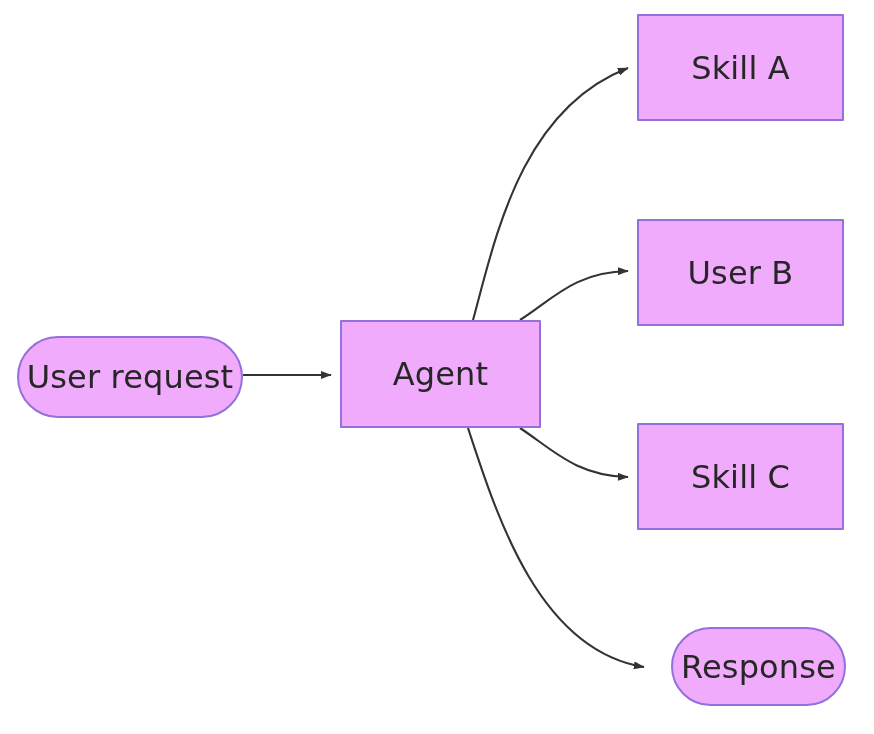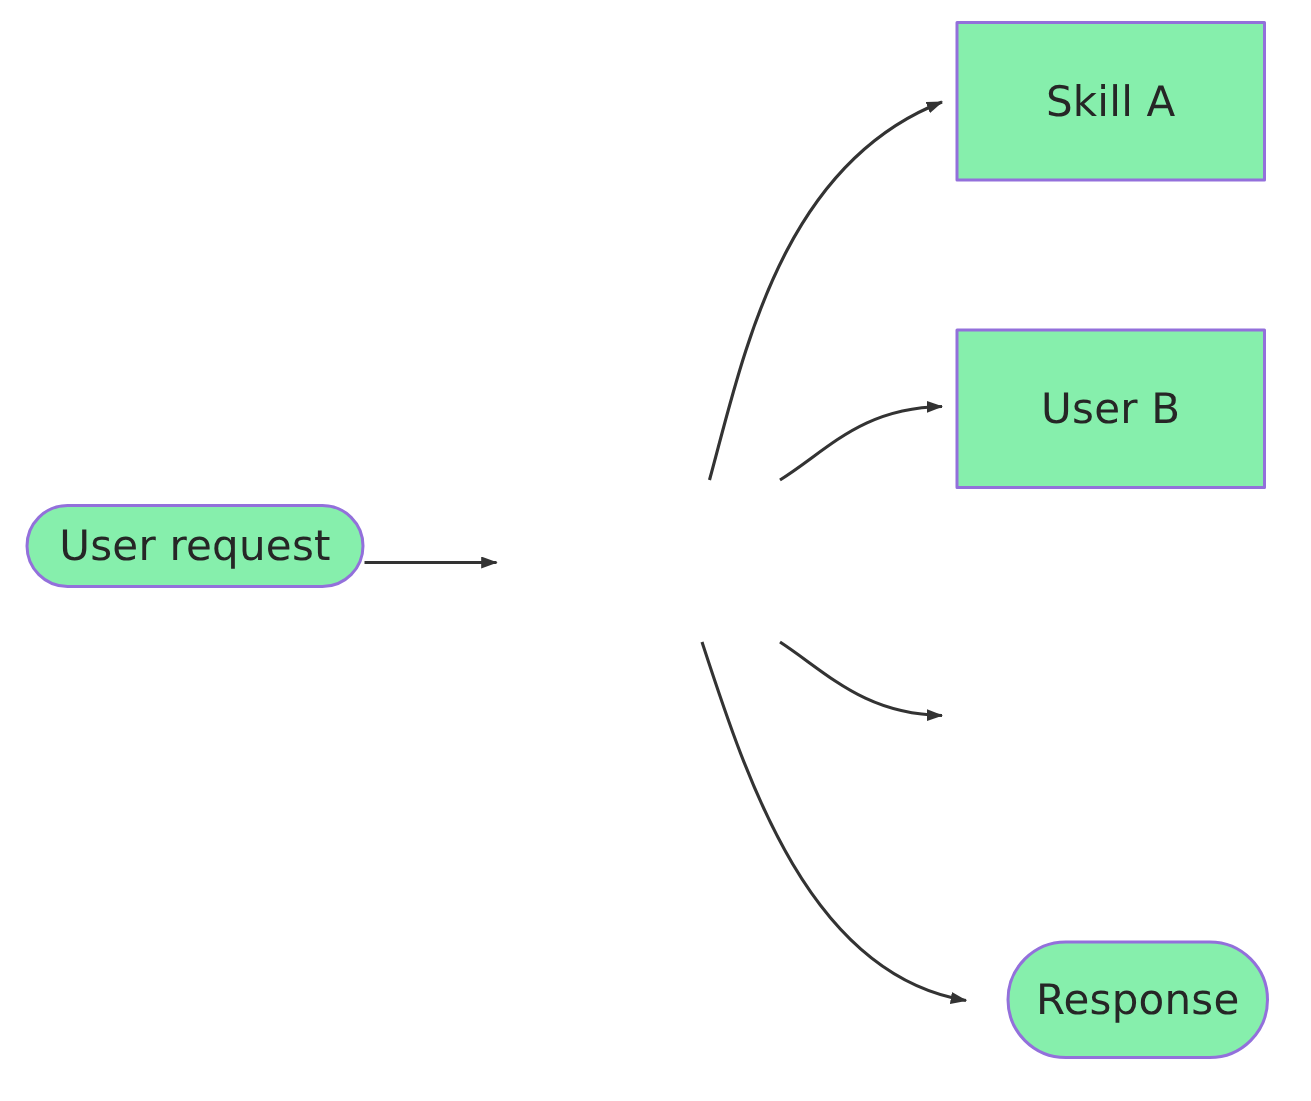--- a/index.html
+++ b/index.html
@@ -22,41 +22,41 @@
     width: 874px;
     height: 734px;
     pointer-events: none;
   }
   .node {
     position: absolute;
     box-sizing: border-box;
     display: flex;
     align-items: center;
     justify-content: center;
-    background: #86efac;
+    background: #f0abfc;
     border: 2.4px solid #9370db;
     color: #262626;
-    font-size: 28px;
+    font-size: 32px;
     line-height: 1;
     letter-spacing: 0.15px;
     white-space: nowrap;
   }
   .node.rect {
     border-radius: 1px;
   }
   .node.stadium {
     border-radius: 999px;
   }
   .node-label {
     display: block;
     pointer-events: none;
   }
 
   
-  #node-user-request { left: 17px;  top: 336px; width: 226px; height: 56px;  }
+  #node-user-request { left: 17px;  top: 336px; width: 226px; height: 82px;  }
   #node-agent        { left: 340px; top: 320px; width: 201px; height: 108px; }
   #node-skill-a      { left: 637px; top: 14px;  width: 207px; height: 107px; }
   #node-skill-b      { left: 637px; top: 219px; width: 207px; height: 107px; }
   #node-skill-c      { left: 637px; top: 423px; width: 207px; height: 107px; }
   #node-response     { left: 671px; top: 627px; width: 175px; height: 79px;  }
 </style>
 </head>
 <body>
 
 <div id="canvas">
@@ -76,27 +76,33 @@
 
     <path d="M 520,428 C 552,449 576,476 628,477" fill="none" stroke="#333333" stroke-width="2.1" marker-end="url(#arrowhead)"></path>
 
     <path d="M 468,428 C 498,520 540,650 644,667" fill="none" stroke="#333333" stroke-width="2.1" marker-end="url(#arrowhead)"></path>
   </svg>
 
   <div class="node stadium" id="node-user-request">
     <span class="node-label">User request</span>
   </div>
 
+  <div class="node rect" id="node-agent">
+    <span class="node-label">Agent</span>
+  </div>
 
   <div class="node rect" id="node-skill-a">
     <span class="node-label">Skill A</span>
   </div>
 
   <div class="node rect" id="node-skill-b">
     <span class="node-label">User B</span>
   </div>
 
+  <div class="node rect" id="node-skill-c">
+    <span class="node-label">Skill C</span>
+  </div>
 
   <div class="node stadium" id="node-response">
     <span class="node-label">Response</span>
   </div>
 
 </div>
 
 </body></html>

